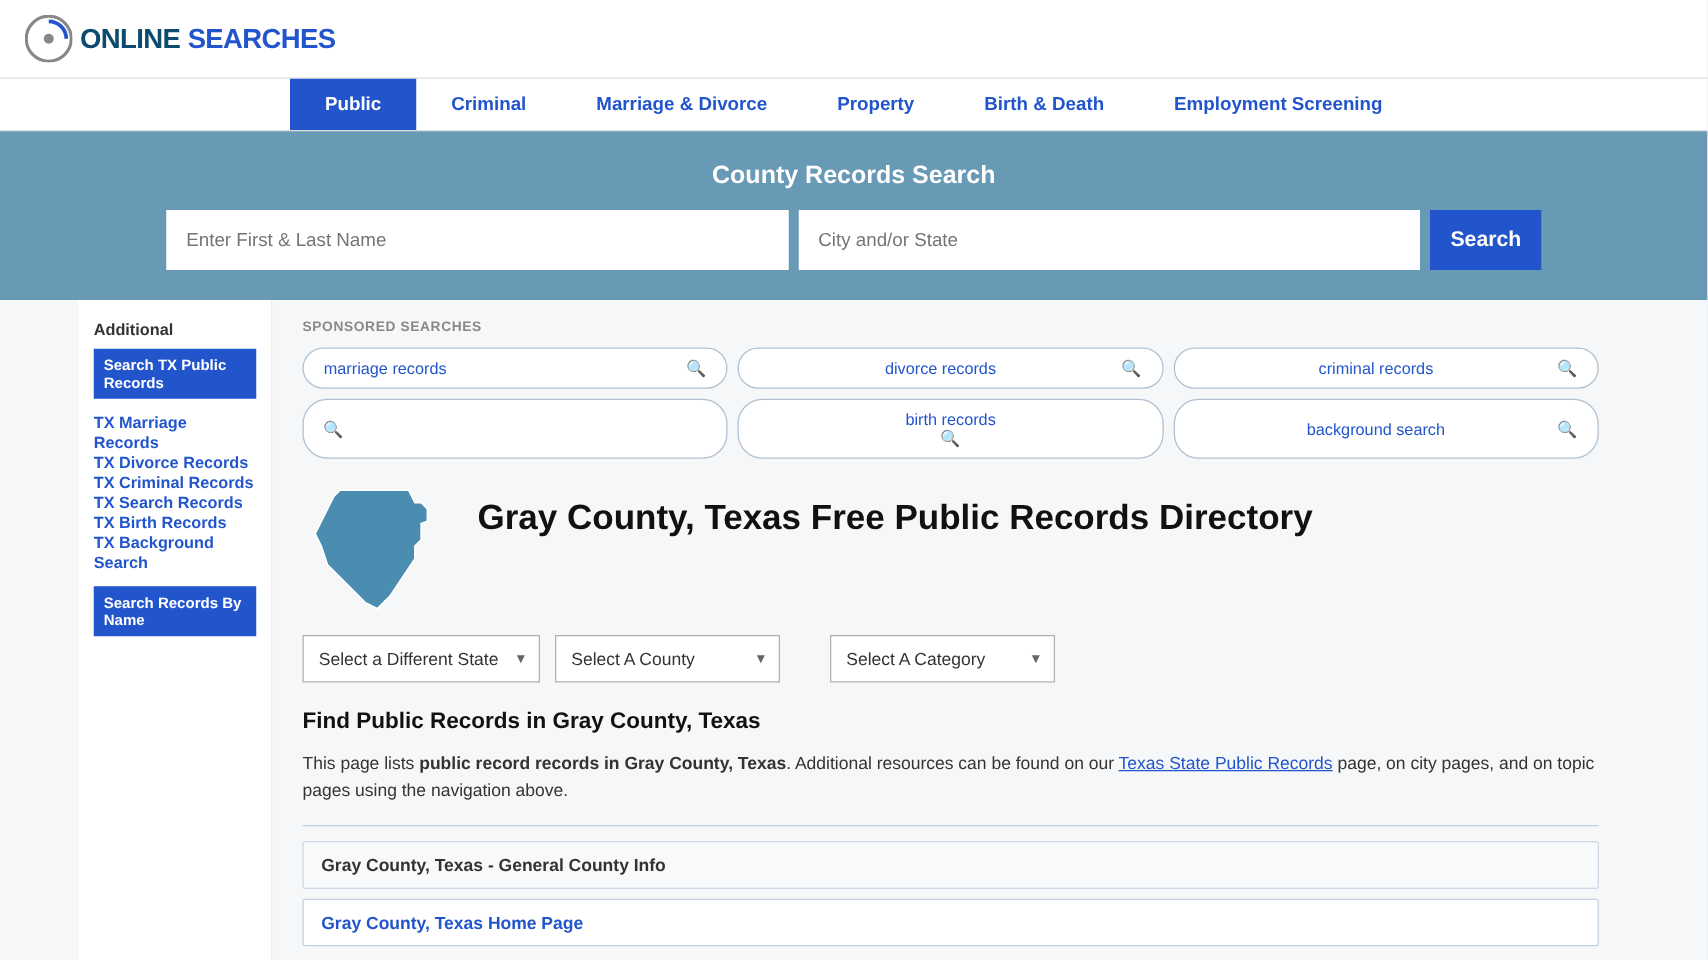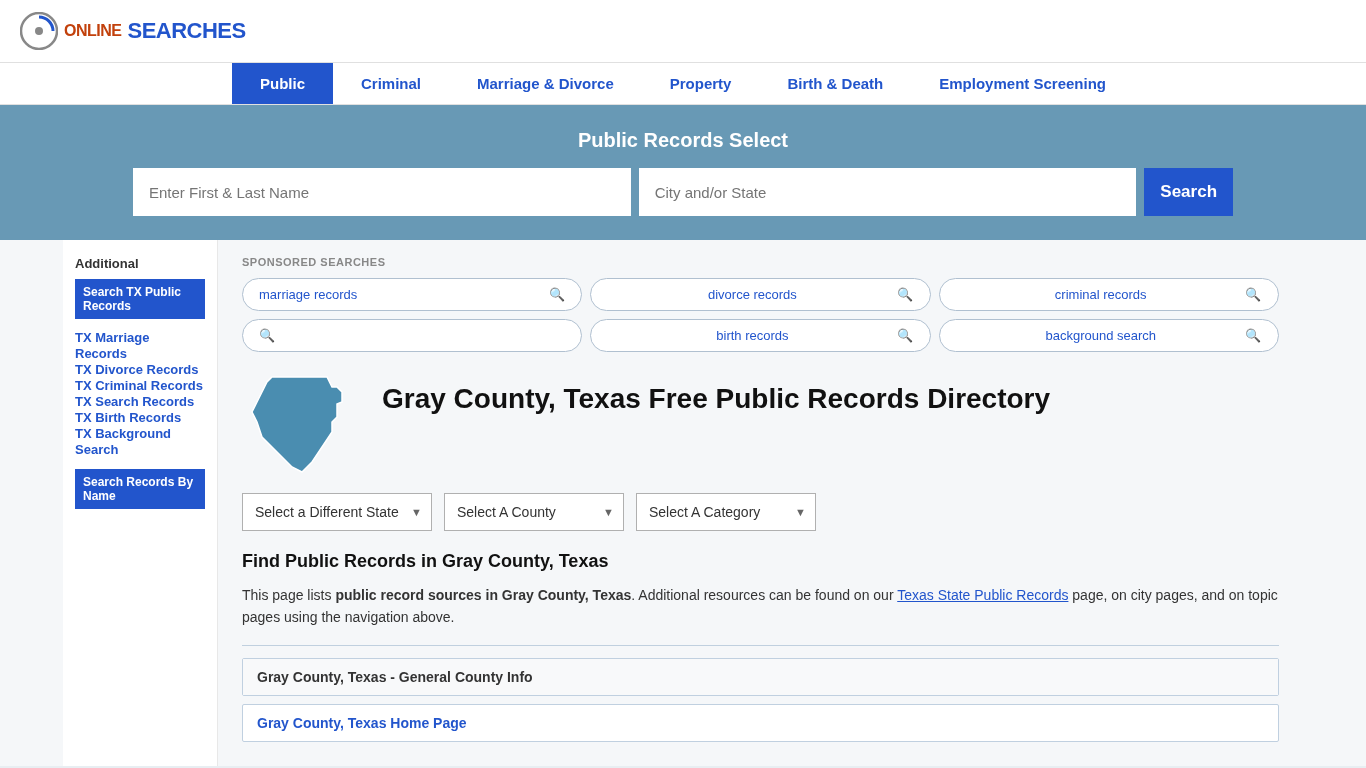--- a/index.html
+++ b/index.html
@@ -11,36 +11,36 @@
 <body class="page-bg">
 
 <div style="background:#fff; padding:12px 20px;">
   <div style="display:flex;align-items:center;gap:6px;">
 
     <svg width="38" height="38" viewBox="0 0 38 38">
       <circle cx="19" cy="19" r="18" fill="none" stroke="#888" stroke-width="2.5"></circle>
       <path d="M19 5 A14 14 0 0 1 33 19" fill="none" stroke="#2255cc" stroke-width="3"></path>
       <circle cx="19" cy="19" r="4" fill="#888"></circle>
     </svg>
-    <span style="font-size:16px;font-weight:900;color:#c2410c;letter-spacing:-0.5px;">ONLINE</span>
+    <span style="font-size:22px;font-weight:900;color:#0c4a6e;letter-spacing:-0.5px;">ONLINE</span>
     <span style="font-size:22px;font-weight:900;color:#2255cc;letter-spacing:-0.5px;">SEARCHES</span>
   </div>
 </div>
 
 <div style="background:#fff;display:flex;justify-content:center;border-top:1px solid #e0e0e0;border-bottom:1px solid #e0e0e0;">
   <a style="padding:12px 28px;font-size:15px;font-weight:600;cursor:pointer;color:#fff;text-decoration:none;background:#2255cc;">Public</a>
   <a style="padding:12px 28px;font-size:15px;font-weight:600;cursor:pointer;color:#2255cc;text-decoration:none;">Criminal</a>
   <a style="padding:12px 28px;font-size:15px;font-weight:600;cursor:pointer;color:#2255cc;text-decoration:none;">Marriage &amp; Divorce</a>
   <a style="padding:12px 28px;font-size:15px;font-weight:600;cursor:pointer;color:#2255cc;text-decoration:none;">Property</a>
   <a style="padding:12px 28px;font-size:15px;font-weight:600;cursor:pointer;color:#2255cc;text-decoration:none;">Birth &amp; Death</a>
   <a style="padding:12px 28px;font-size:15px;font-weight:600;cursor:pointer;color:#2255cc;text-decoration:none;">Employment Screening</a>
 </div>
 
 <div style="background:#6899b5;padding:24px 20px;">
-  <div style="text-align:center;color:#fff;font-size:20px;font-weight:700;margin-bottom:16px;">Public Records Select</div>
+  <div style="text-align:center;color:#fff;font-size:20px;font-weight:700;margin-bottom:16px;">County Records Search</div>
   <div style="display:flex;gap:8px;max-width:1100px;margin:0 auto;">
     <input type="text" style="flex: 1 1 0%; padding: 14px 16px; font-size: 15px; border: none; outline: none; color: rgb(153, 153, 153);" placeholder="Enter First &amp; Last Name">
     <input type="text" style="flex: 1 1 0%; padding: 14px 16px; font-size: 15px; border: none; outline: none; color: rgb(153, 153, 153);" placeholder="City and/or State">
     <button style="background:#2255cc;color:#fff;border:none;padding:14px 16px;font-size:17px;font-weight:700;cursor:pointer;">Search</button>
   </div>
 </div>
 
 <div style="background:#f5f7f9;">
 <div style="max-width:1240px;margin:0 auto;display:flex;background:#fff;">
 
@@ -70,21 +70,21 @@
         <span style="color:#2255cc;font-size:13px;flex:1;text-align:center;">divorce records</span>
         <span style="color:#666;font-size:13px;">🔍</span>
       </div>
       <div style="border:1.5px solid #b0c0d0;border-radius:20px;padding:8px 16px;display:flex;align-items:center;justify-content:space-between;background:#fff;cursor:pointer;">
         <span style="color:#2255cc;font-size:13px;flex:1;text-align:center;">criminal records</span>
         <span style="color:#666;font-size:13px;">🔍</span>
       </div>
       <div style="border:1.5px solid #b0c0d0;border-radius:20px;padding:8px 16px;display:flex;align-items:center;justify-content:space-between;background:#fff;cursor:pointer;">
         <span style="color:#666;font-size:13px;">🔍</span>
       </div>
-      <div style="border:1.5px solid #b0c0d0;border-radius:20px;padding:8px 16px;display:flex;align-items:center;justify-content:space-between;background:#fff;cursor:pointer;">
+      <div style="border:1.5px solid #b0c0d0;border-radius:20px;padding:8px 16px;display:flex;align-items:center;justify-content:space-between;background:#fff;cursor:pointer;flex-direction:column;">
         <span style="color:#2255cc;font-size:13px;flex:1;text-align:center;">birth records</span>
         <span style="color:#666;font-size:13px;">🔍</span>
       </div>
       <div style="border:1.5px solid #b0c0d0;border-radius:20px;padding:8px 16px;display:flex;align-items:center;justify-content:space-between;background:#fff;cursor:pointer;">
         <span style="color:#2255cc;font-size:13px;flex:1;text-align:center;">background search</span>
         <span style="color:#666;font-size:13px;">🔍</span>
       </div>
     </div>
 
     <div style="display:flex;align-items:flex-start;gap:20px;margin-bottom:16px;">
@@ -101,31 +101,31 @@
           <option>Select a Different State</option>
         </select>
         <span style="position:absolute;right:10px;top:50%;transform:translateY(-50%);font-size:11px;color:#666;pointer-events:none;">▼</span>
       </div>
       <div style="position:relative;display:inline-block;">
         <select style="border:1.5px solid #b0b0b0;background:#fff;padding:10px 32px 10px 12px;font-size:14px;cursor:pointer;appearance:none;min-width:180px;color:#333;">
           <option>Select A County</option>
         </select>
         <span style="position:absolute;right:10px;top:50%;transform:translateY(-50%);font-size:11px;color:#666;pointer-events:none;">▼</span>
       </div>
-      <div style="position:relative;display:inline-block;">
+      <div style="position:relative;display:inline-block;margin-left:28px;">
         <select style="border:1.5px solid #b0b0b0;background:#fff;padding:10px 32px 10px 12px;font-size:14px;cursor:pointer;appearance:none;min-width:180px;color:#333;">
           <option>Select A Category</option>
         </select>
         <span style="position:absolute;right:10px;top:50%;transform:translateY(-50%);font-size:11px;color:#666;pointer-events:none;">▼</span>
       </div>
     </div>
 
     <h2 style="font-size:18px;font-weight:700;color:#111;margin-bottom:12px;">Find Public Records in Gray County, Texas</h2>
     <p style="font-size:14px;line-height:1.6;color:#333;margin-bottom:16px;">
-      <span>This page lists </span><strong>public record sources in Gray County, Texas</strong><span>. Additional resources can be found on our </span><a href="#" style="color:#2255cc;">Texas State Public Records</a><span> page, on city pages, and on topic pages using the navigation above.</span>
+      <span>This page lists </span><strong>public record records in Gray County, Texas</strong><span>. Additional resources can be found on our </span><a href="#" style="color:#2255cc;">Texas State Public Records</a><span> page, on city pages, and on topic pages using the navigation above.</span>
     </p>
 
     <hr style="border:none;border-top:1px solid #c0d0df;margin:12px 0;">
 
     <div style="border:1px solid #c0d0e0;border-radius:2px;margin-bottom:8px;background:#fff;">
       <div style="padding:10px 14px;font-size:14px;font-weight:700;color:#333;background:#f8f9fa;">Gray County, Texas - General County Info</div>
     </div>
     <div style="border:1px solid #c0d0e0;border-radius:2px;margin-bottom:8px;background:#fff;">
       <div style="padding:10px 14px;font-size:14px;font-weight:700;color:#2255cc;cursor:pointer;">Gray County, Texas Home Page</div>
     </div>

